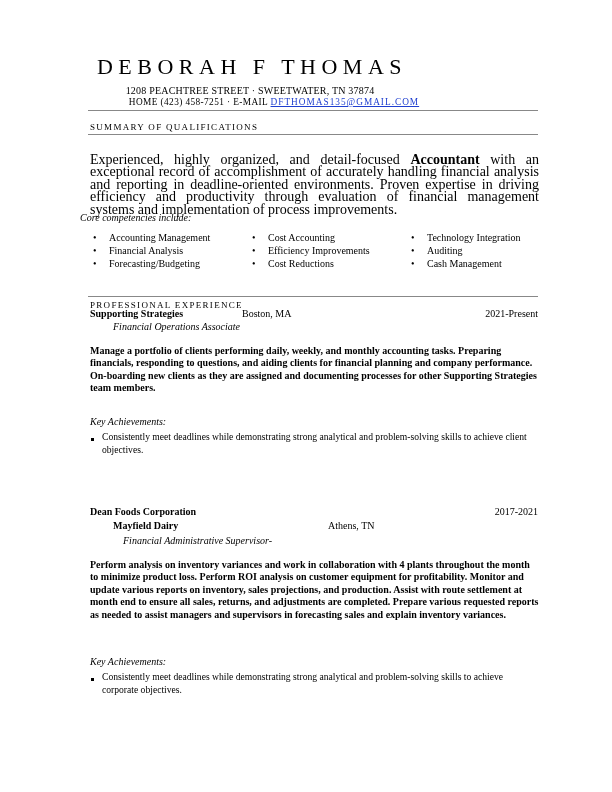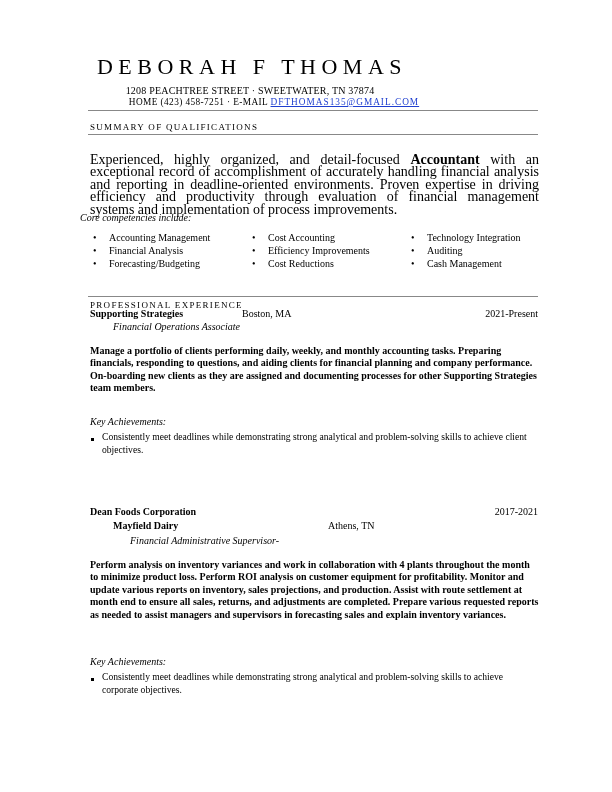--- a/index.html
+++ b/index.html
@@ -72,20 +72,20 @@
 
 <div class="abs row10 ital" style="top:416px; left:90px;">Key Achievements:</div>
 <div class="abs ach" style="top:431px;">
   <div class="item">Consistently meet deadlines while demonstrating strong analytical and problem-solving skills to achieve client objectives.</div>
 </div>
 
 <div class="abs row10 bold" style="top:506px; left:90px;">Dean Foods Corporation</div>
 <div class="abs row10" style="top:506px; right:74px;">2017-2021</div>
 <div class="abs row10 bold" style="top:520px; left:113px;">Mayfield Dairy</div>
 <div class="abs row10" style="top:520px; left:328px;">Athens, TN</div>
-<div class="abs row10 ital" style="top:535px; left:130px;">Financial Administrative Supervisor-</div>
+<div class="abs row10 ital" style="top:535px; left:123px;">Financial Administrative Supervisor-</div>
 
 <div class="abs bpara" style="top:559px;">Perform analysis on inventory variances and work in collaboration with 4 plants throughout the month to minimize product loss.  Perform ROI analysis on customer equipment for profitability.  Monitor and update various reports on inventory, sales projections, and production.  Assist with route settlement at month end to ensure all sales, returns, and adjustments are completed.  Prepare various requested reports as needed to assist managers and supervisors in forecasting sales and explain inventory variances.</div>
 
 <div class="abs row10 ital" style="top:656px; left:90px;">Key Achievements:</div>
 <div class="abs ach" style="top:671px;">
   <div class="item">Consistently meet deadlines while demonstrating strong analytical and problem-solving skills to achieve corporate objectives.</div>
 </div>
 
 </body></html>

